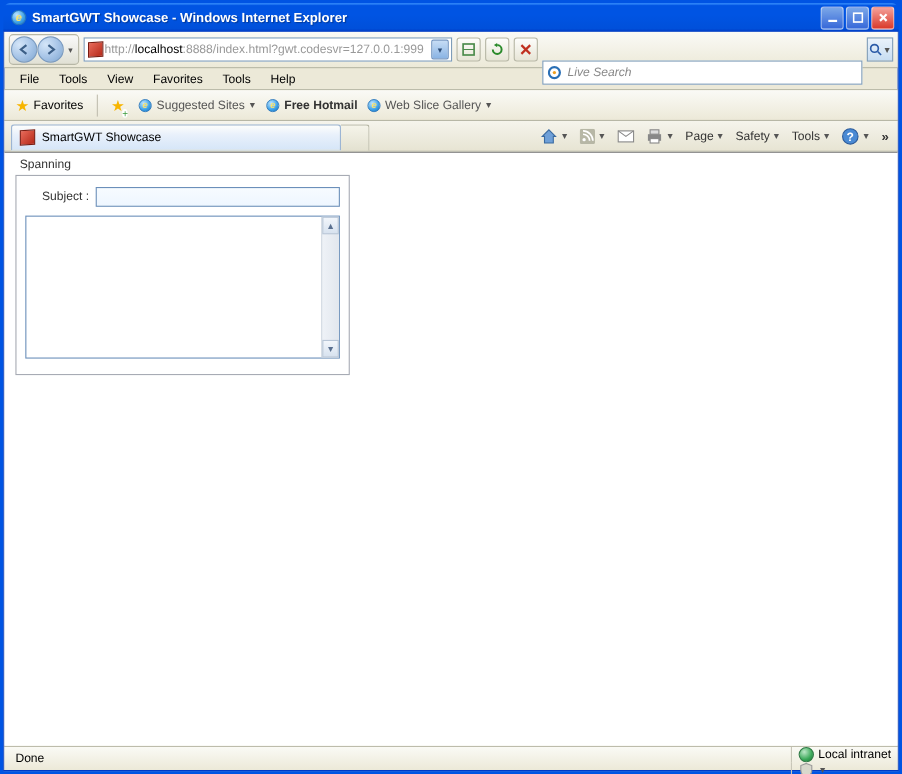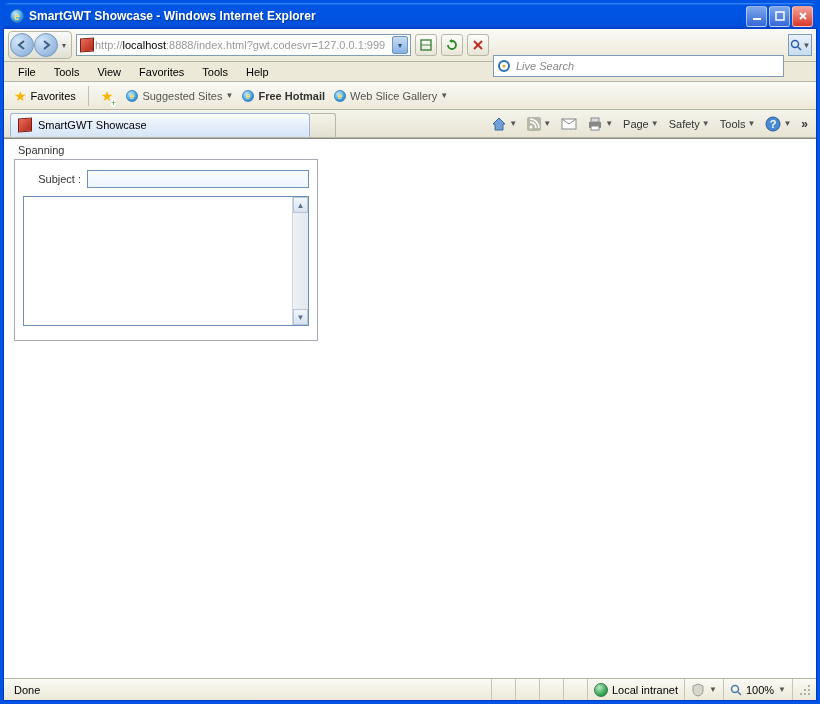--- a/index.html
+++ b/index.html
@@ -203,21 +203,21 @@
     font-size:8px;color:#5a7090;
   }
   .statusbar {
     height:22px;
     border-top:1px solid #b7b7a6;
     background: linear-gradient(to bottom,#fafaf5,#ece9d8);
     display:flex; align-items:center;
     font-size:11px;
   }
   .status-left { padding-left:10px; flex:0 0 auto; width: 380px;}
-  .status-cells { display:flex; height:100%; margin-left:auto;}
+  .status-cells { display:flex; height:100%; margin-left:auto;flex-direction:column;}
   .scell { border-left:1px solid #c8c6b8; height:100%; display:flex; align-items:center; padding:0 6px; gap:4px;}
   .scell.narrow { width:24px; padding:0; justify-content:center;}
   .ie-e {
     width:14px;height:14px;border-radius:50%;
     background: radial-gradient(circle at 35% 30%, #bfe5ff, #3aa0e8 60%, #1f6fb5);
     border:1px solid #2a77bd;
     display:inline-flex;align-items:center;justify-content:center;
     color:#fbe36b;font-weight:bold;font-size:10px;font-style:italic;
   }
   .star { color:#f7b500; font-size:14px;}

